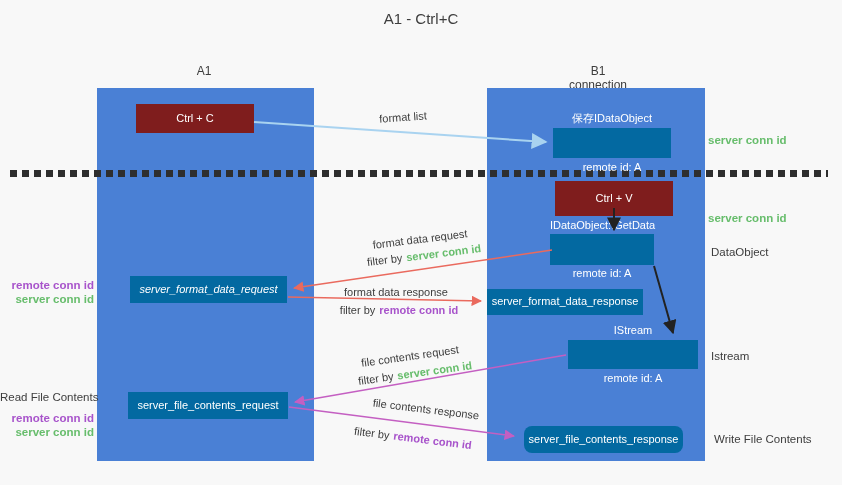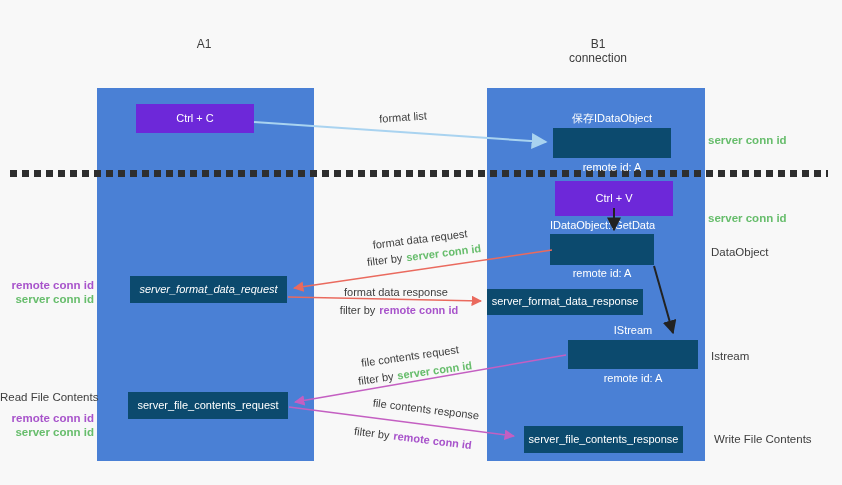--- a/index.html
+++ b/index.html
@@ -8,48 +8,48 @@
     background:#f8f8f8;
     font-family:"Liberation Sans", sans-serif;
     position:relative;overflow:hidden;
     color:#3d3d3d;
   }
   .abs{position:absolute;}
   
   .title{left:0;top:9px;width:842px;text-align:center;
          font-size:15px;line-height:19px;color:#3d3d3d;}
   
-  .lane-header{top:37px;width:200px;text-align:center;
+  .lane-header{top:64px;width:200px;text-align:center;
                font-size:12px;line-height:14px;color:#3d3d3d;}
   .lane-header.left{left:104px;}
   .lane-header.right{left:498px;}
   
   .lane{top:88px;height:373px;background:#4a80d5;z-index:1;}
   .lane.left{left:97px;width:217px;}
   .lane.right{left:487px;width:218px;}
   
   .dotted-line{left:10px;top:170px;width:818px;height:7px;z-index:2;
     background:repeating-linear-gradient(to right,#2e2e2e 0 7px,transparent 7px 12px);}
   
   svg.arrows{left:0;top:0;z-index:4;pointer-events:none;}
   
   .box{z-index:3;color:#fff;font-size:11px;text-align:center;
        display:flex;flex-direction:column;justify-content:center;
        line-height:13.5px;white-space:nowrap;}
-  .box.green{background:#6d28d9;}
-  .box.orange{background:#0c4a6e;gap:35px;}
+  .box.green{background:#7f1d1d;}
+  .box.orange{background:#0369a1;gap:35px;}
   .b-ctrl-c{left:136px;top:104px;width:118px;height:29px;}
   .b-save{left:553px;top:128px;width:118px;height:30px;}
   .b-ctrl-v{left:555px;top:181px;width:118px;height:35px;}
   .b-getdata{left:550px;top:234px;width:104px;height:31px;}
   .b-fmt-req{left:130px;top:276px;width:157px;height:27px;font-style:italic;}
   .b-fmt-resp{left:487px;top:289px;width:156px;height:26px;}
   .b-istream{left:568px;top:340px;width:130px;height:29px;}
   .b-file-req{left:128px;top:392px;width:160px;height:27px;}
-  .b-file-resp{left:524px;top:426px;width:159px;height:27px;}
+  .b-file-resp{left:524px;top:426px;width:159px;height:27px;border-radius:8px;}
   
   .side-label{font-size:11.5px;line-height:14px;white-space:nowrap;z-index:3;}
   .green-t{color:#67bd6c;font-weight:bold;}
   .purple-t{color:#a854cb;font-weight:bold;}
   .dark-t{color:#3d3d3d;}
   .r-server-1{left:708px;top:133px;}
   .r-server-2{left:708px;top:211px;}
   .r-dataobject{left:711px;top:245px;}
   .r-istream{left:711px;top:349px;}
   .r-write{left:714px;top:432px;}
@@ -68,20 +68,21 @@
   .al-fbr1{left:399px;top:310px;}
   .al-fcr{left:410px;top:356px;transform:translate(-50%,-50%) rotate(-8deg);}
   .al-fbs2{left:415px;top:373px;transform:translate(-50%,-50%) rotate(-8deg);}
   .al-fcresp{left:426px;top:409px;transform:translate(-50%,-50%) rotate(7deg);}
   .al-fbr2{left:413px;top:438px;transform:translate(-50%,-50%) rotate(7deg);}
 </style>
 </head>
 <body>
 
 <div class="abs title">
+  <div>A1 - Ctrl+C</div>
 </div>
 
 <div class="abs lane-header left">
   <div>A1</div>
 </div>
 <div class="abs lane-header right">
   <div>B1</div>
   <div>connection</div>
 </div>
 

